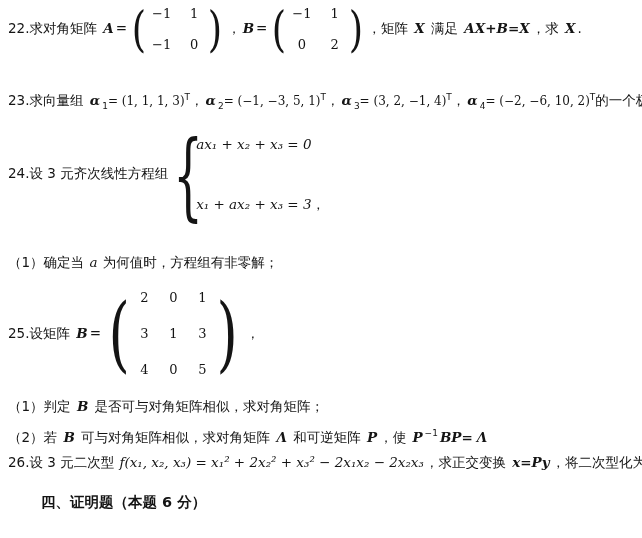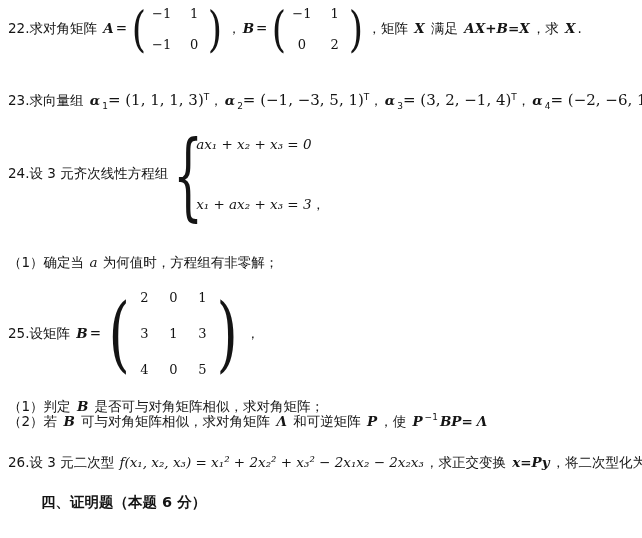--- a/index.html
+++ b/index.html
@@ -12,21 +12,21 @@
     position: relative; width: 642px; height: 538px;
     background: #ffffff; overflow: hidden;
   }
   .line {
     position: absolute; left: 8px;
     white-space: nowrap; font-size: 13.5px; line-height: 20px;
   }
   
   .mi  { font-family: "DejaVu Serif", "Liberation Serif", serif; font-style: italic; font-weight: bold; margin: 0 2px; }
   .mit { font-family: "DejaVu Serif", "Liberation Serif", serif; font-style: italic; margin: 0 1px; }
-  .val { font-family: "DejaVu Serif", "Liberation Serif", serif; font-size: 15px; }
+  .val { font-family: "DejaVu Serif", "Liberation Serif", serif; font-size: 12px; }
   sub  { font-size: 9px; }
   sup  { font-size: 9px; }
   .bold { font-weight: bold; font-size: 14.5px; margin-left: 33px; }
   
   .matrix { display: inline-flex; align-items: center; vertical-align: middle; margin: 0 3px; }
   .paren {
     display: inline-block; line-height: 1; vertical-align: middle;
     font-family: "DejaVu Serif", "Liberation Serif", serif; font-weight: 400;
   }
   .p2 { font-size: 46px; transform: scale(0.8, 1.05); }
@@ -110,21 +110,21 @@
           <span>5</span>
         </span>
         <span class="paren p3">)</span>
       </span><span>，</span>
   </div>
 
   <div class="line" style="top:396px">
     <span>（1）</span><span>判定 </span><span class="mi">B</span><span> 是否可与对角矩阵相似，求对角矩阵；</span>
   </div>
 
-  <div class="line" style="top:407px">
+  <div class="line" style="top:423px">
     <span>（2）</span><span>若 </span><span class="mi">B</span><span> 可与对角矩阵相似，求对角矩阵 </span><span class="mi">Λ</span><span> 和可逆矩阵 </span><span class="mi">P</span><span>，使 </span><span class="mi">P</span><sup>−1</sup><span class="mi">BP=</span><span class="mi">Λ</span>
   </div>
 
   <div class="line" style="top:452px">
     <span>26.</span><span>设 3 元二次型 </span><span class="mit">f(x₁, x₂, x₃) = x₁² + 2x₂² + x₃² − 2x₁x₂ − 2x₂x₃</span><span>，求正交变换 </span><span class="mi">x=Py</span><span>，将二次型化为标准形.</span>
   </div>
 
   <div class="line bold" style="top:492px">
     <span>四、证明题（本题 6 分）</span>
   </div>

